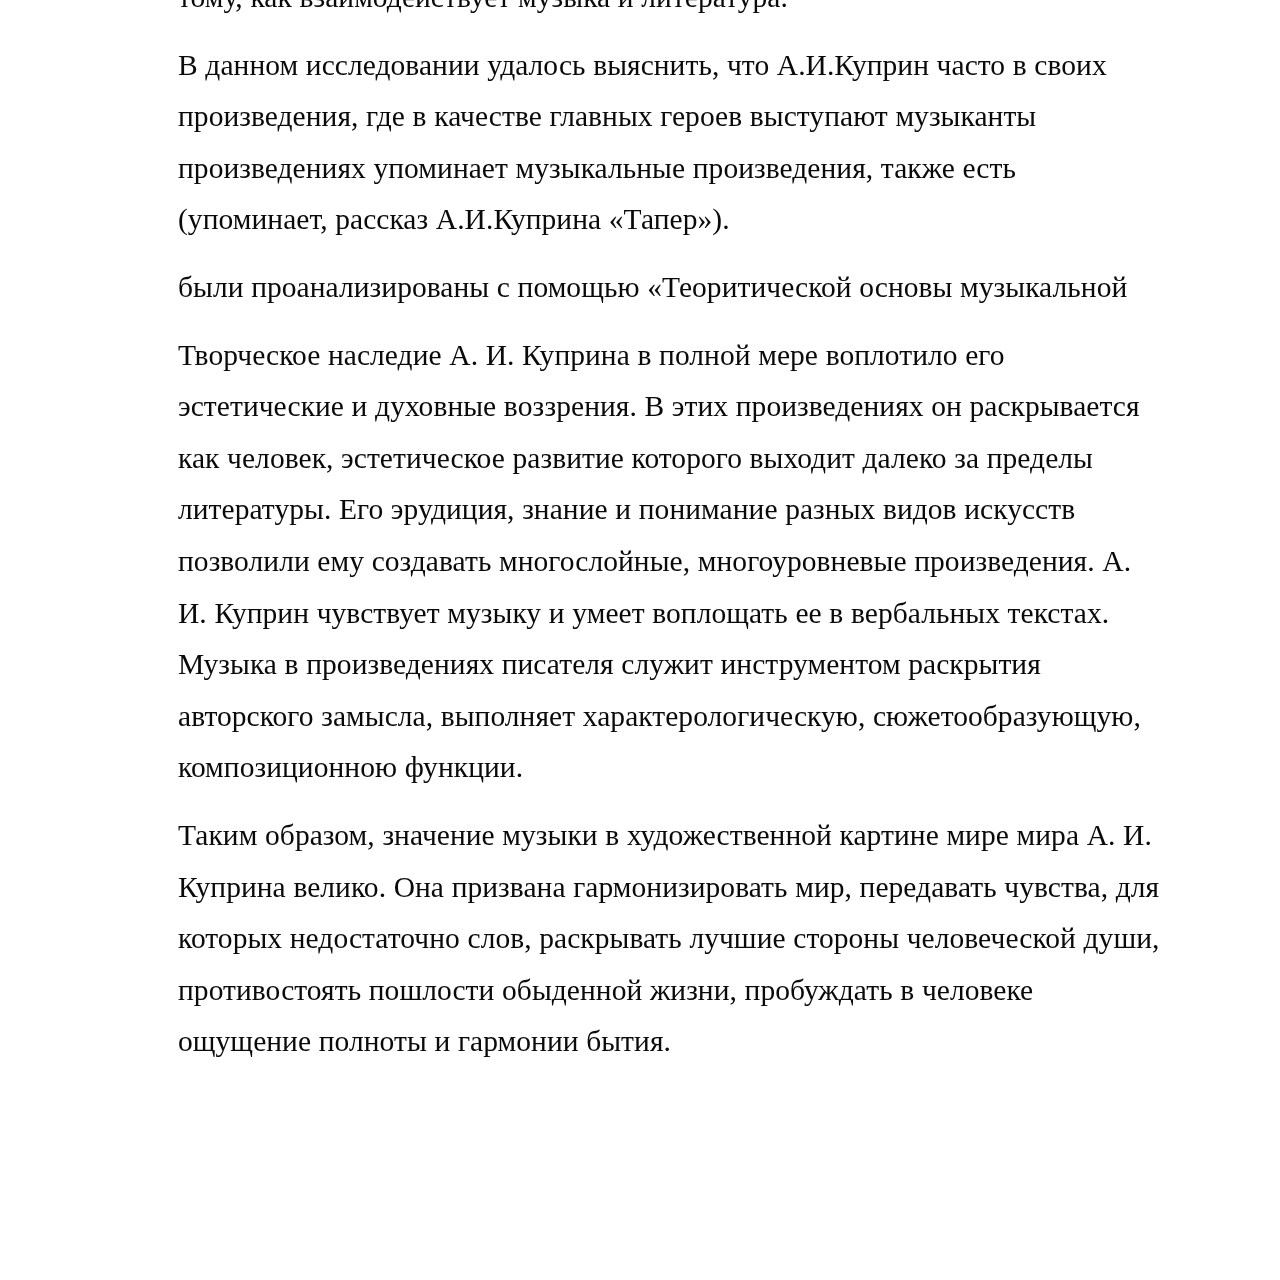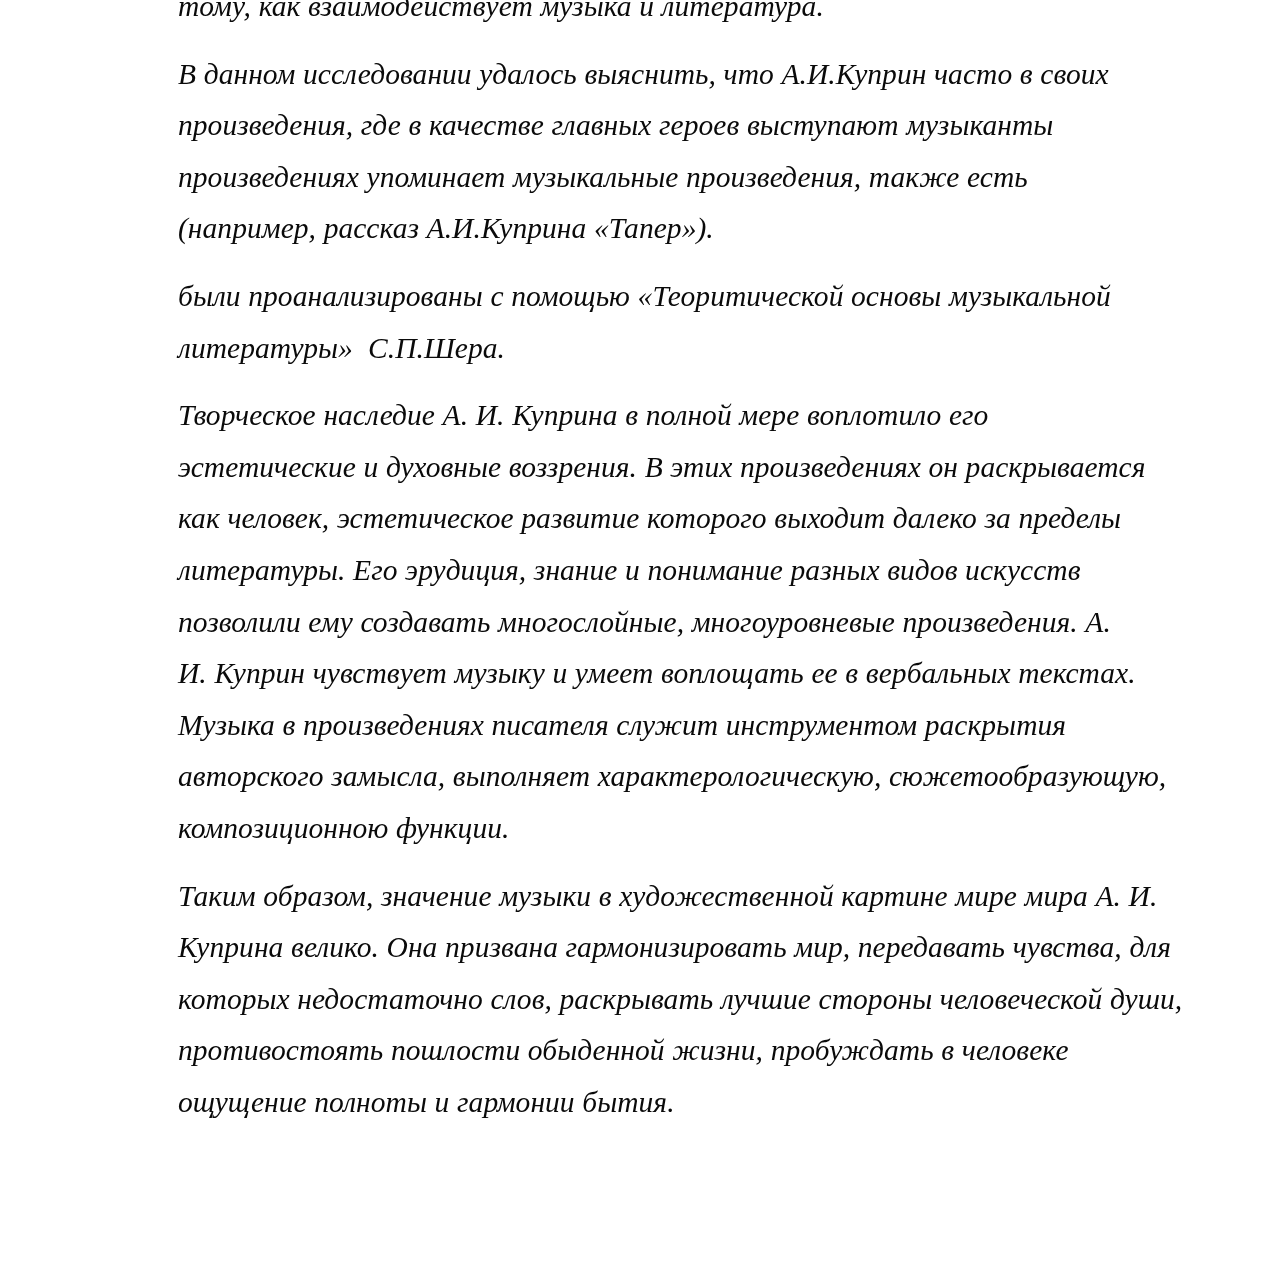--- a/index.html
+++ b/index.html
@@ -21,23 +21,22 @@
     width: 1280px;
     height: 1280px;
     background: #ffffff;
     box-sizing: border-box;
   }
 
   
   .text-column {
     position: absolute;
     left: 178px;
-    top: 17px;
+    top: 8px;
     width: 1002px;
-    font-style: italic;
   }
 
   
   .para {
     margin: 0 0 16px 0;
     padding: 0;
     font-size: 29.5px;
     line-height: 51.6px;
     text-align: left;
     white-space: pre-wrap;
@@ -55,18 +54,18 @@
     white-space: pre;
   }
 </style>
 </head>
 <body style="background: rgb(255, 255, 255); color: rgb(10, 10, 10);">
 
 <div class="page">
   <div class="text-column" id="text-column">
 
   <p class="para clipped-top"><span class="line">тому, как взаимодействует музыка и литература.</span></p>
-      <p class="para"><span class="line">В данном исследовании удалось выяснить, что А.И.Куприн часто в своих</span><span class="line">произведения, где в качестве главных героев выступают музыканты</span><span class="line">произведениях упоминает музыкальные произведения, также есть</span><span class="line">(например, рассказ А.И.Куприна «Тапер»).</span></p>
-      <p class="para"><span class="line">были проанализированы с помощью «Теоритической основы музыкальной</span><span class="line">литературы»  С.П.Шера.</span></p>
+      <p class="para"><span class="line">В данном исследовании удалось выяснить, что А.И.Куприн часто в своих</span><span class="line">произведения, где в качестве главных героев выступают музыканты</span><span class="line">произведениях упоминает музыкальные произведения, также есть</span><span class="line">(упоминает, рассказ А.И.Куприна «Тапер»).</span></p>
+      <p class="para"><span class="line">были проанализированы с помощью «Теоритической основы музыкальной</span></p>
       <p class="para"><span class="line">Творческое наследие А. И. Куприна в полной мере воплотило его</span><span class="line">эстетические и духовные воззрения. В этих произведениях он раскрывается</span><span class="line">как человек, эстетическое развитие которого выходит далеко за пределы</span><span class="line">литературы. Его эрудиция, знание и понимание разных видов искусств</span><span class="line">позволили ему создавать многослойные, многоуровневые произведения. А.</span><span class="line">И. Куприн чувствует музыку и умеет воплощать ее в вербальных текстах.</span><span class="line">Музыка в произведениях писателя служит инструментом раскрытия</span><span class="line">авторского замысла, выполняет характерологическую, сюжетообразующую,</span><span class="line">композиционною функции.</span></p>
       <p class="para"><span class="line">Таким образом, значение музыки в художественной картине мире мира А. И.</span><span class="line">Куприна велико. Она призвана гармонизировать мир, передавать чувства, для</span><span class="line">которых недостаточно слов, раскрывать лучшие стороны человеческой души,</span><span class="line">противостоять пошлости обыденной жизни, пробуждать в человеке</span><span class="line">ощущение полноты и гармонии бытия.</span></p>
     </div>
 </div>
 
 </body></html>

